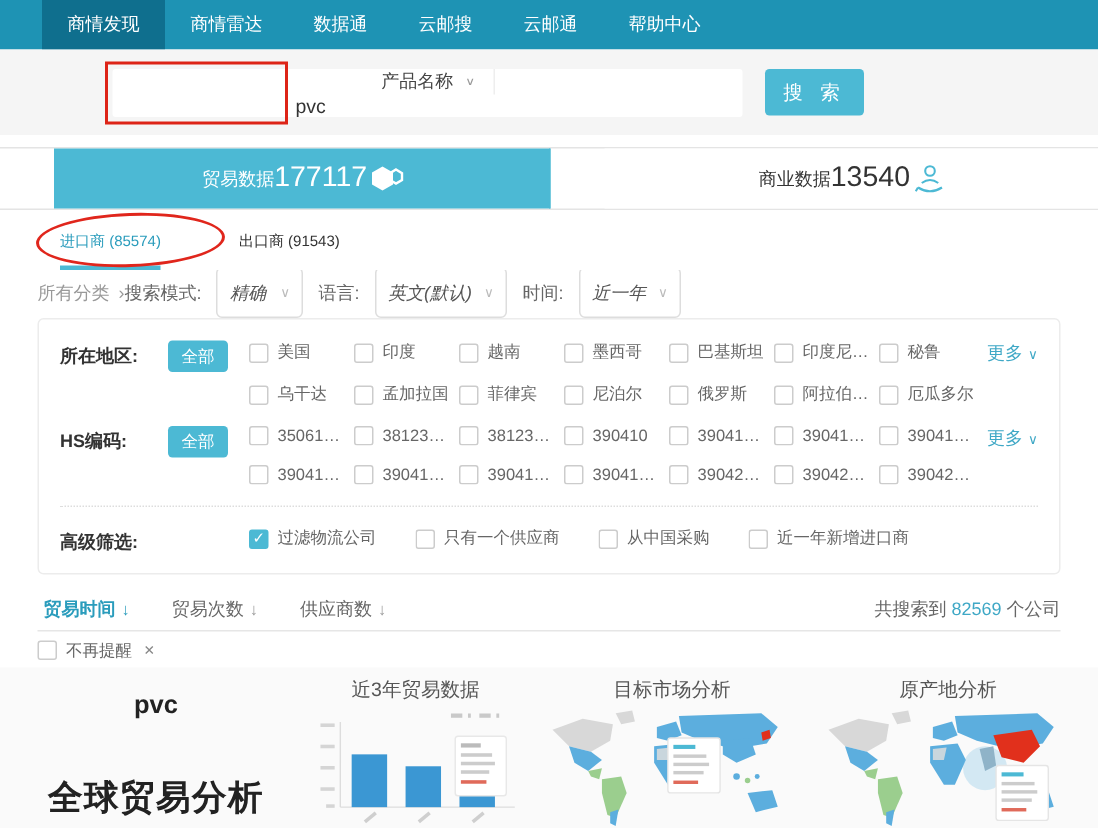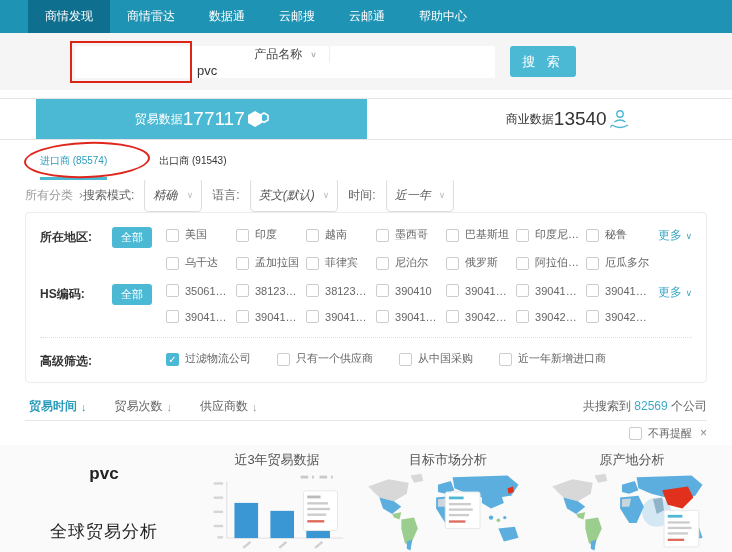--- a/index.html
+++ b/index.html
@@ -63,29 +63,29 @@
 
   
   .sort-bar { margin:10px 25px 0; height:28px; display:flex; align-items:center; border-bottom:1px solid #e6e6e6; }
   .sort-item { font-size:12px; color:#666; padding:0 24px 0 4px; cursor:pointer; display:flex; gap:4px; align-items:center; }
   .sort-item .arr { color:#999; font-size:11px; }
   .sort-item.active, .sort-item.active .arr { color:#2a9cbc; font-weight:bold; }
   .result-count { margin-left:auto; font-size:12px; color:#666; }
   .result-count .num { color:#3fa8c6; }
 
   
-  .dismiss-row { height:20px; display:flex; align-items:center; justify-content:flex-end; gap:6px; padding:4px 25px 0; }
+  .dismiss-row { height:20px; display:flex; align-items:center; justify-content:flex-start; gap:6px; padding:4px 25px 0; }
   .dismiss-row .cbl { font-size:11px; color:#666; }
   .close-x { font-size:12px; color:#888; cursor:pointer; margin-left:2px; }
 
   
   .banner { margin-top:4px; height:118px; background:#fafafa; display:flex; align-items:stretch; padding:4px 8px 6px 10px; }
   .banner-brand { width:188px; display:flex; flex-direction:column; justify-content:center; align-items:center; }
   .brand-product { font-size:17px; font-weight:bold; color:#222; }
-  .brand-sub { font-size:17px; font-weight:normal; color:#222; letter-spacing:1px;margin-top:36px; }
+  .brand-sub { font-size:23px; font-weight:bold; color:#222; letter-spacing:1px;margin-top:36px; }
   .banner-col { flex:1; display:flex; flex-direction:column; align-items:center; }
   .banner-col .col-title { font-size:13px; color:#555; padding:2px 0 1px; }
   .banner-col svg { flex:1; width:100%; }
 </style>
 </head>
 <body>
 
 <div class="page">
 
   <div class="topnav">

